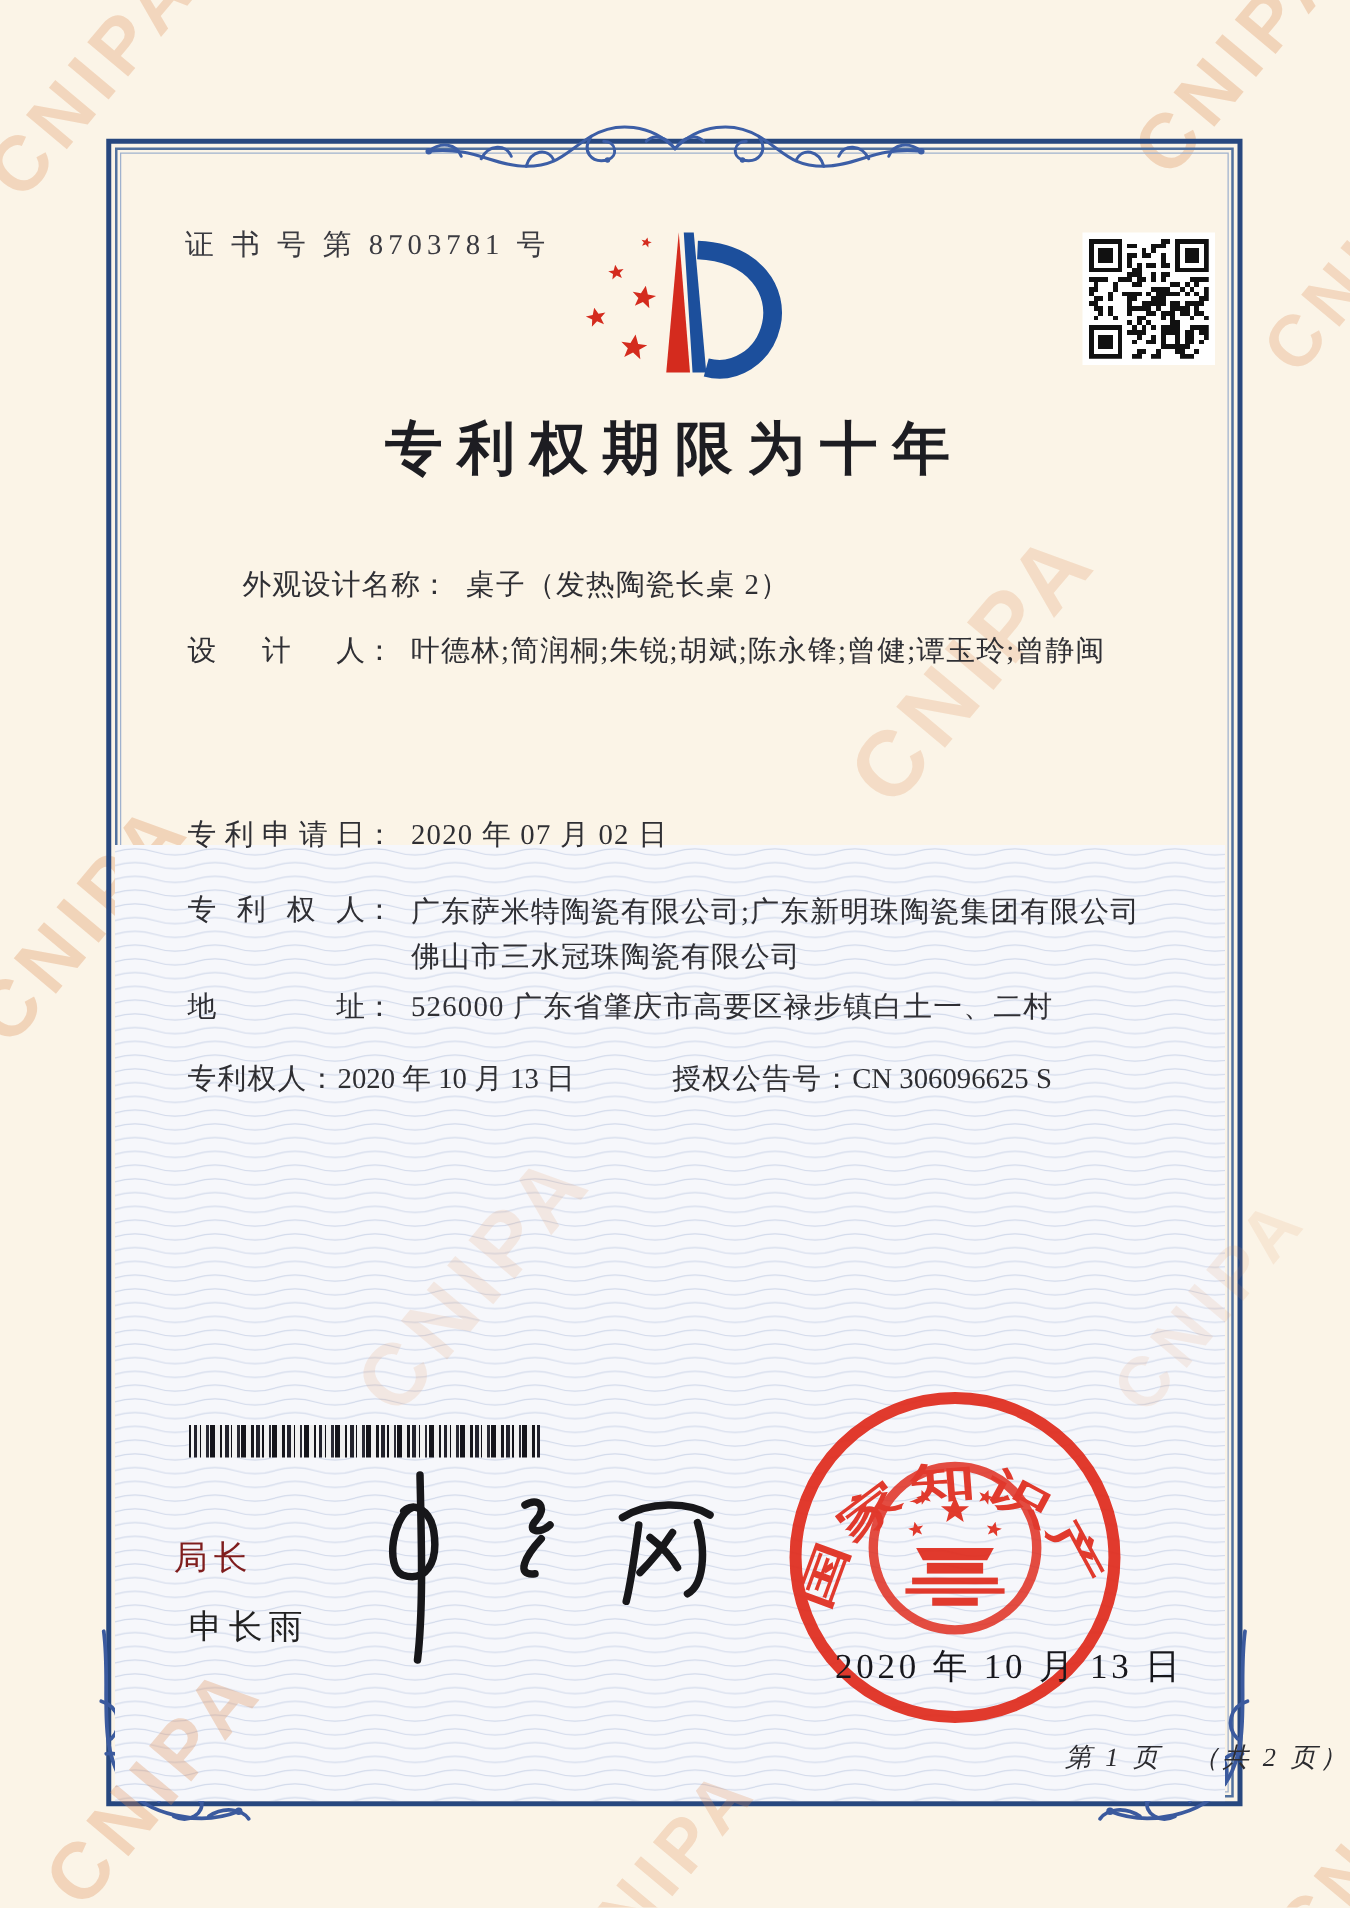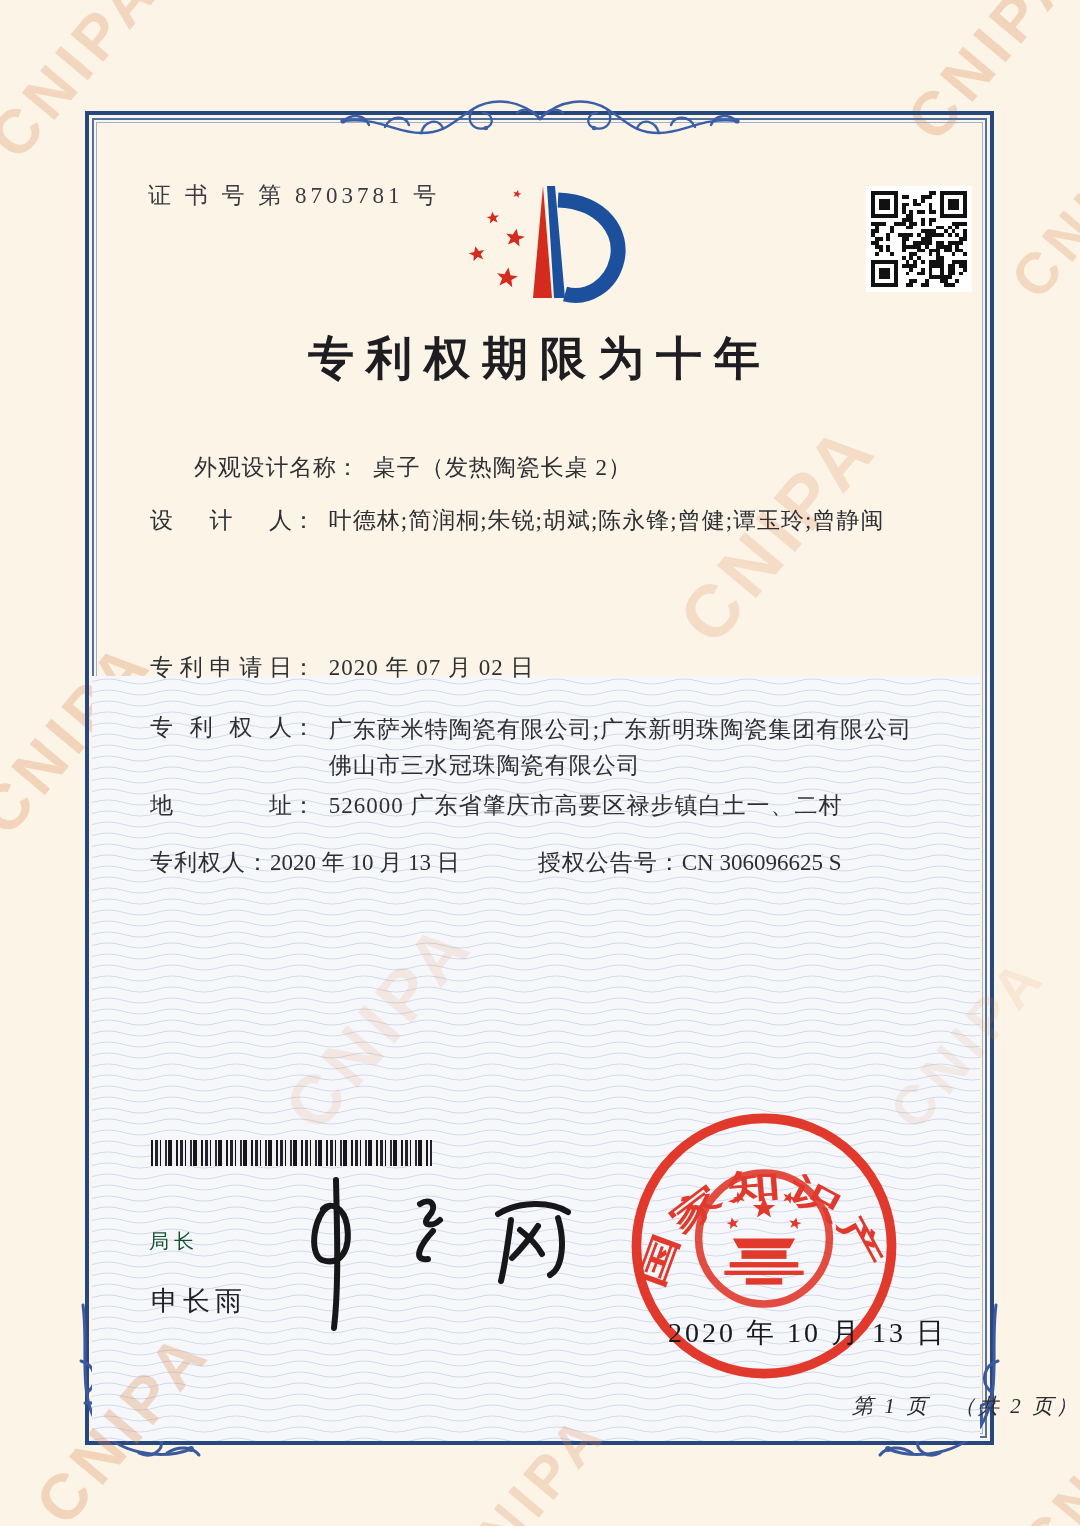--- a/index.html
+++ b/index.html
@@ -73,22 +73,22 @@
   .body-text p{margin:0;text-indent:2.1em;}
 
   
   .barcode{
     position:absolute;left:151px;top:1140px;width:281px;height:26px;
     background:repeating-linear-gradient(90deg,
       #16161c 0 2px,#f5f5f5 2px 4px,#22222c 4px 7px,#eee 7px 9px,
       #101018 9px 10px,#f2f2f2 10px 14px,#2a2a34 14px 16px,#f7f7f7 16px 17px,
       #14141a 17px 21px,#efefef 21px 25px);
   }
-  .sig-title{position:absolute;left:149px;top:1228px;font-size:20px;letter-spacing:5px;
-    font-family:"Liberation Sans","DejaVu Sans",sans-serif;color:#14532d;}
+  .sig-title{position:absolute;left:139px;top:1228px;font-size:27px;letter-spacing:5px;
+    font-family:"Liberation Sans","DejaVu Sans",sans-serif;color:#7f1d1d;}
   .sig-name{position:absolute;left:151px;top:1283px;font-size:27px;letter-spacing:5px;
     font-family:"Liberation Sans","DejaVu Sans",sans-serif;color:#222;}
   .signature{position:absolute;left:252px;top:1168px;}
   .seal{position:absolute;left:630px;top:1112px;opacity:.95;}
   .seal-date{
     position:absolute;left:668px;top:1314px;font-size:28px;letter-spacing:3px;color:#17171c;
     white-space:nowrap;
   }
   .footer{
     position:absolute;left:0;width:100%;top:1392px;text-align:right;

